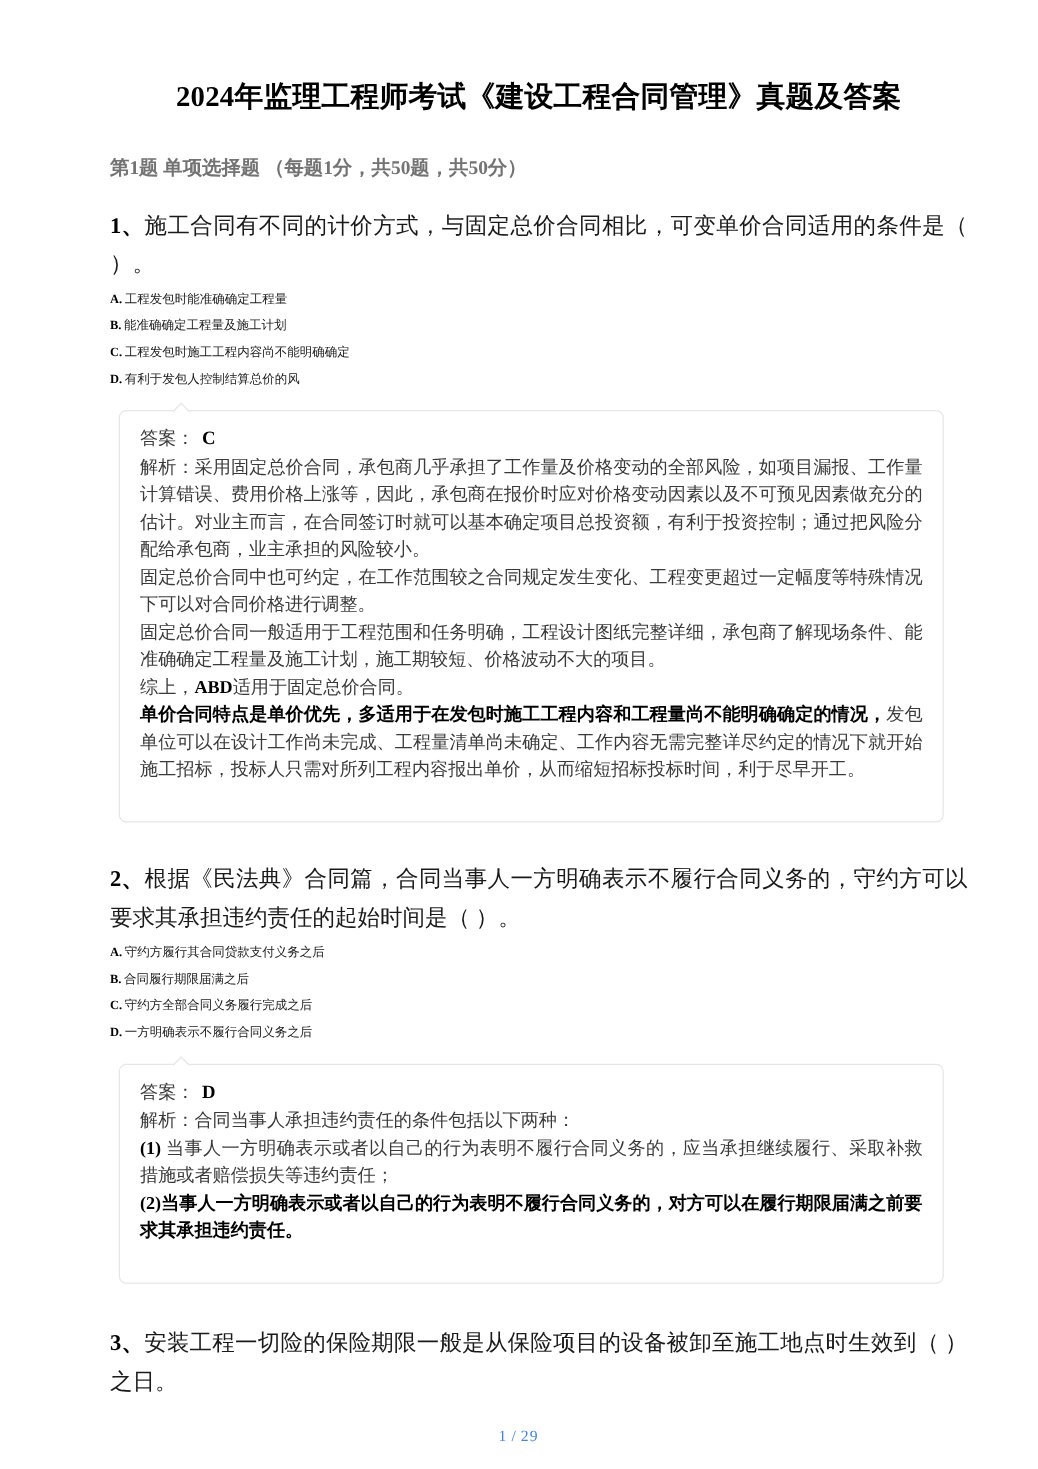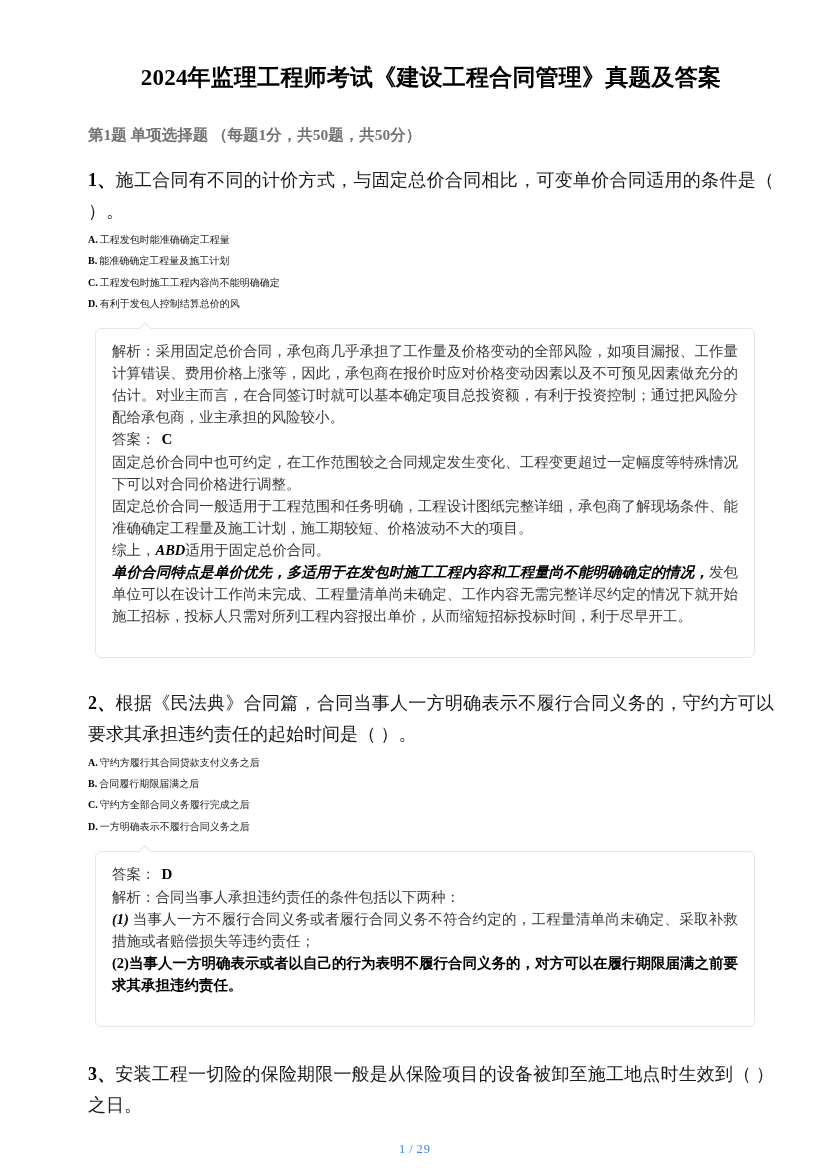--- a/index.html
+++ b/index.html
@@ -120,21 +120,20 @@
     padding-left: 6px;
     font-size: 15px;
   }
   .ans-line.bold {
     font-weight: bold;
     color: #000000;
   }
   .inline-bold {
     font-weight: bold;
     color: #000000;
-    font-style: italic;
   }
 
   
   .page-footer {
     position: absolute;
     left: 0;
     right: 0;
     bottom: 18px;
     text-align: center;
     font-size: 12.5px;
@@ -157,41 +156,41 @@
 
     <div class="question-block">
       <p class="question-stem"><span class="q-num">1、</span><span>施工合同有不同的计价方式，与固定总价合同相比，可变单价合同适用的条件是（  ）。</span></p>
 
       <p class="option"><span class="opt-letter">A.</span><span>工程发包时能准确确定工程量</span></p>
       <p class="option"><span class="opt-letter">B.</span><span>能准确确定工程量及施工计划</span></p>
       <p class="option"><span class="opt-letter">C.</span><span>工程发包时施工工程内容尚不能明确确定</span></p>
       <p class="option"><span class="opt-letter">D.</span><span>有利于发包人控制结算总价的风</span></p>
 
       <div class="answer-box">
+        <p class="ans-line"><span class="ans-label">答案：</span><span class="ans-value">C</span></p>
         <p class="ans-line"><span class="ans-label">解析：</span><span>采用固定总价合同，承包商几乎承担了工作量及价格变动的全部风险，如项目漏报、工作量计算错误、费用价格上涨等，因此，承包商在报价时应对价格变动因素以及不可预见因素做充分的估计。对业主而言，在合同签订时就可以基本确定项目总投资额，有利于投资控制；通过把风险分配给承包商，业主承担的风险较小。</span></p>
-        <p class="ans-line"><span class="ans-label">答案：</span><span class="ans-value">C</span></p>
         <p class="ans-line">固定总价合同中也可约定，在工作范围较之合同规定发生变化、工程变更超过一定幅度等特殊情况下可以对合同价格进行调整。</p>
         <p class="ans-line">固定总价合同一般适用于工程范围和任务明确，工程设计图纸完整详细，承包商了解现场条件、能准确确定工程量及施工计划，施工期较短、价格波动不大的项目。</p>
         <p class="ans-line"><span>综上，</span><span class="inline-bold">ABD</span><span>适用于固定总价合同。</span></p>
         <p class="ans-line"><span class="inline-bold">单价合同特点是单价优先，多适用于在发包时施工工程内容和工程量尚不能明确确定的情况，</span><span>发包单位可以在设计工作尚未完成、工程量清单尚未确定、工作内容无需完整详尽约定的情况下就开始施工招标，投标人只需对所列工程内容报出单价，从而缩短招标投标时间，利于尽早开工。</span></p>
       </div>
     </div>
 
     <div class="question-block" style="margin-top:30px;">
       <p class="question-stem"><span class="q-num">2、</span><span>根据《民法典》合同篇，合同当事人一方明确表示不履行合同义务的，守约方可以要求其承担违约责任的起始时间是（  ）。</span></p>
 
       <p class="option"><span class="opt-letter">A.</span><span>守约方履行其合同贷款支付义务之后</span></p>
       <p class="option"><span class="opt-letter">B.</span><span>合同履行期限届满之后</span></p>
       <p class="option"><span class="opt-letter">C.</span><span>守约方全部合同义务履行完成之后</span></p>
       <p class="option"><span class="opt-letter">D.</span><span>一方明确表示不履行合同义务之后</span></p>
 
       <div class="answer-box">
         <p class="ans-line"><span class="ans-label">答案：</span><span class="ans-value">D</span></p>
         <p class="ans-line"><span class="ans-label">解析：</span><span>合同当事人承担违约责任的条件包括以下两种：</span></p>
-        <p class="ans-line"><span class="inline-bold">(1)</span><span> 当事人一方不履行合同义务或者履行合同义务不符合约定的，工程量清单尚未确定、采取补救措施或者赔偿损失等违约责任；</span></p>
+        <p class="ans-line"><span class="inline-bold">(1)</span><span> 当事人一方明确表示或者以自己的行为表明不履行合同义务的，应当承担继续履行、采取补救措施或者赔偿损失等违约责任；</span></p>
         <p class="ans-line bold">(2)当事人一方明确表示或者以自己的行为表明不履行合同义务的，对方可以在履行期限届满之前要求其承担违约责任。</p>
       </div>
     </div>
 
     <div class="question-block" style="margin-top:32px;">
       <p class="question-stem"><span class="q-num">3、</span><span>安装工程一切险的保险期限一般是从保险项目的设备被卸至施工地点时生效到（ ）之日。</span></p>
     </div>
 
   </div>
 

